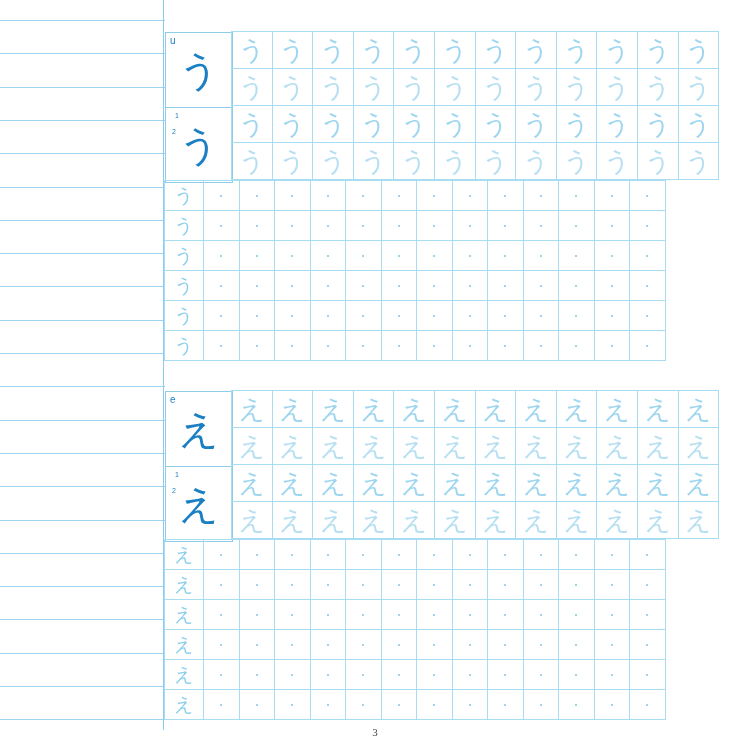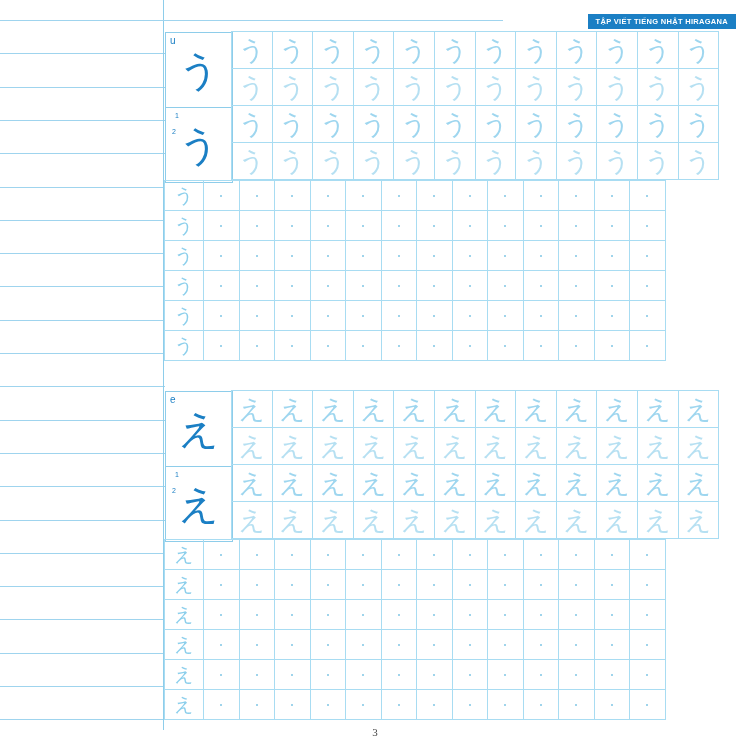--- a/index.html
+++ b/index.html
@@ -143,24 +143,20 @@
       <div class="rule" style="top: 520px;"></div>
       <div class="rule" style="top: 553px;"></div>
       <div class="rule" style="top: 586px;"></div>
       <div class="rule" style="top: 619px;"></div>
       <div class="rule" style="top: 653px;"></div>
       <div class="rule" style="top: 686px;"></div>
       <div class="rule" style="top: 719px;"></div>
     </div>
   <div class="margin-line"></div>
 
-  <div class="header-band">
-    <div class="rule-top"></div>
-    <div class="tab">TẬP VIẾT TIẾNG NHẬT HIRAGANA</div>
-  </div>
 
   <div id="sections-host">
       <div class="modelcell" style="position: absolute; left: 165px; top: 32px; width: 68px; height: 76px;">
         <span class="romaji">u</span>
         <span class="big">う</span>
       </div>
       <div class="modelcell" style="position: absolute; left: 165px; top: 107px; width: 68px; height: 76px;">
         <span class="stroke-no" style="left:9px;top:4px">1</span>
         <span class="stroke-no" style="left:6px;top:20px">2</span>
         <span class="big">う</span>

